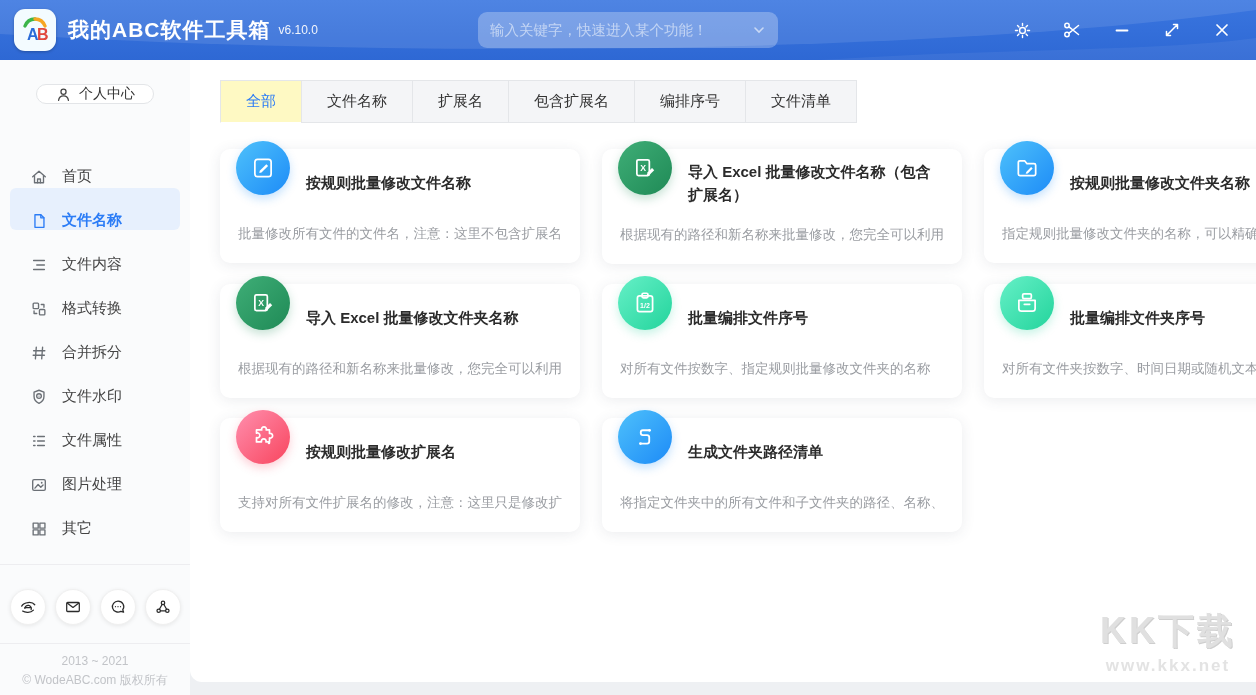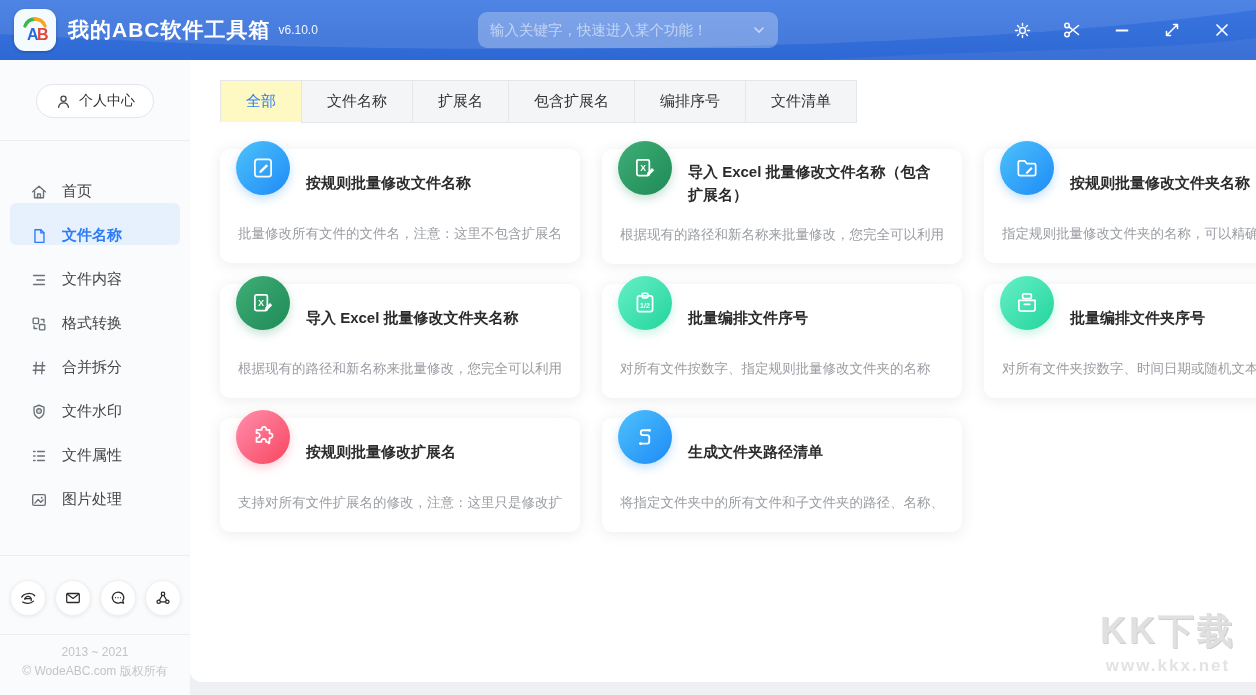--- a/index.html
+++ b/index.html
@@ -201,20 +201,31 @@
         <div class="side-item">
           <span class="side-ic">
             <svg width="18" height="18" viewBox="0 0 20 20" fill="none" stroke="currentColor" stroke-width="1.5" stroke-linecap="round" stroke-linejoin="round">
                 <rect x="3" y="4" width="14" height="12" rx="1.5"></rect>
                 <path d="M5.5 13.5 L9 9.5 L12 12.5 L14.5 10"></path>
                 <circle cx="13" cy="7.5" r="1" fill="currentColor" stroke="none"></circle>
               </svg>
           </span>
           <span class="side-label">图片处理</span>
         </div>
+        <div class="side-item">
+          <span class="side-ic">
+            <svg width="18" height="18" viewBox="0 0 20 20" fill="none" stroke="currentColor" stroke-width="1.5" stroke-linejoin="round">
+                <rect x="3.5" y="3.5" width="5.6" height="5.6"></rect>
+                <rect x="11" y="3.5" width="5.6" height="5.6"></rect>
+                <rect x="3.5" y="11" width="5.6" height="5.6"></rect>
+                <rect x="11" y="11" width="5.6" height="5.6"></rect>
+              </svg>
+          </span>
+          <span class="side-label">其它</span>
+        </div>
       </nav>
 
       <div class="side-footer">
         <div class="side-divider"></div>
         <div class="circle-row">
           <button class="c-btn">
             <svg width="18" height="18" viewBox="0 0 20 20" fill="none" stroke="currentColor" stroke-width="1.4" stroke-linecap="round">
                 <path d="M6.5 11.5 a3.6 3.6 0 1 1 7 1.4"></path>
                 <path d="M6.6 10.6 h6.6"></path>
                 <path d="M3 9 C5.5 4.5 14.5 3.5 17.5 7.5 M4 14.5 C7 16.5 13 16.5 16 13.5"></path>

